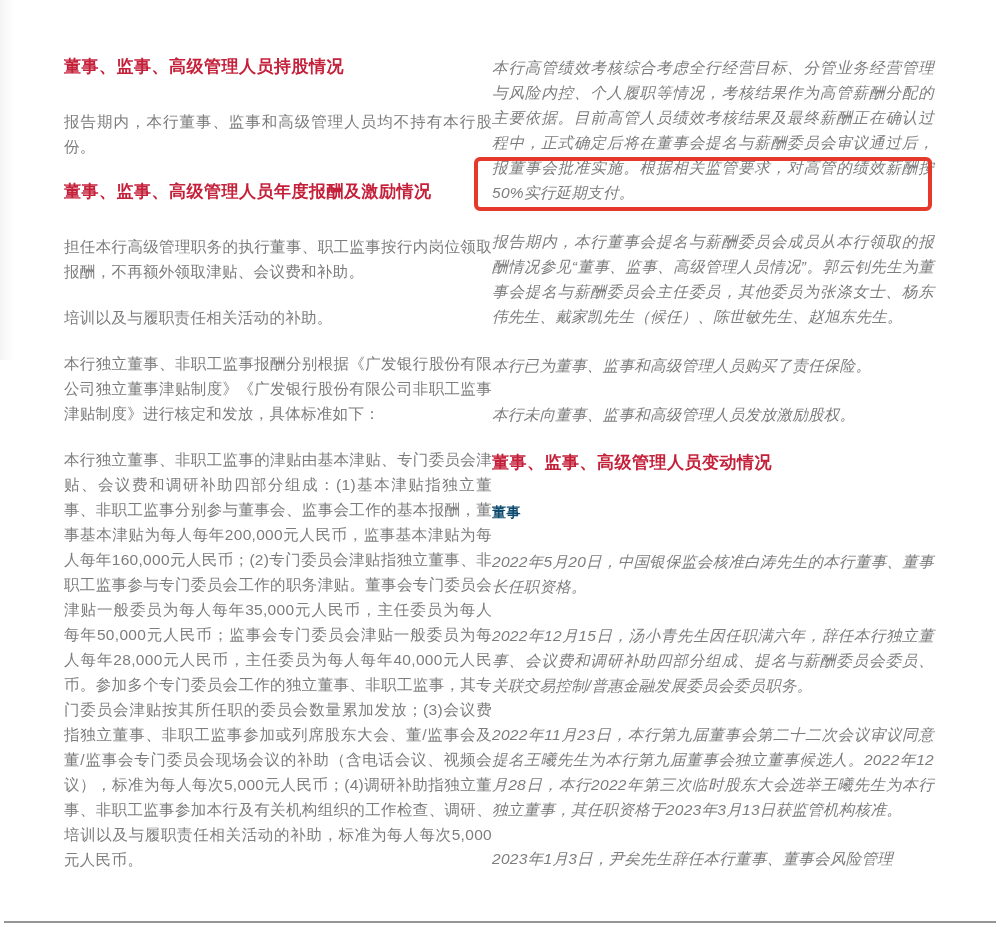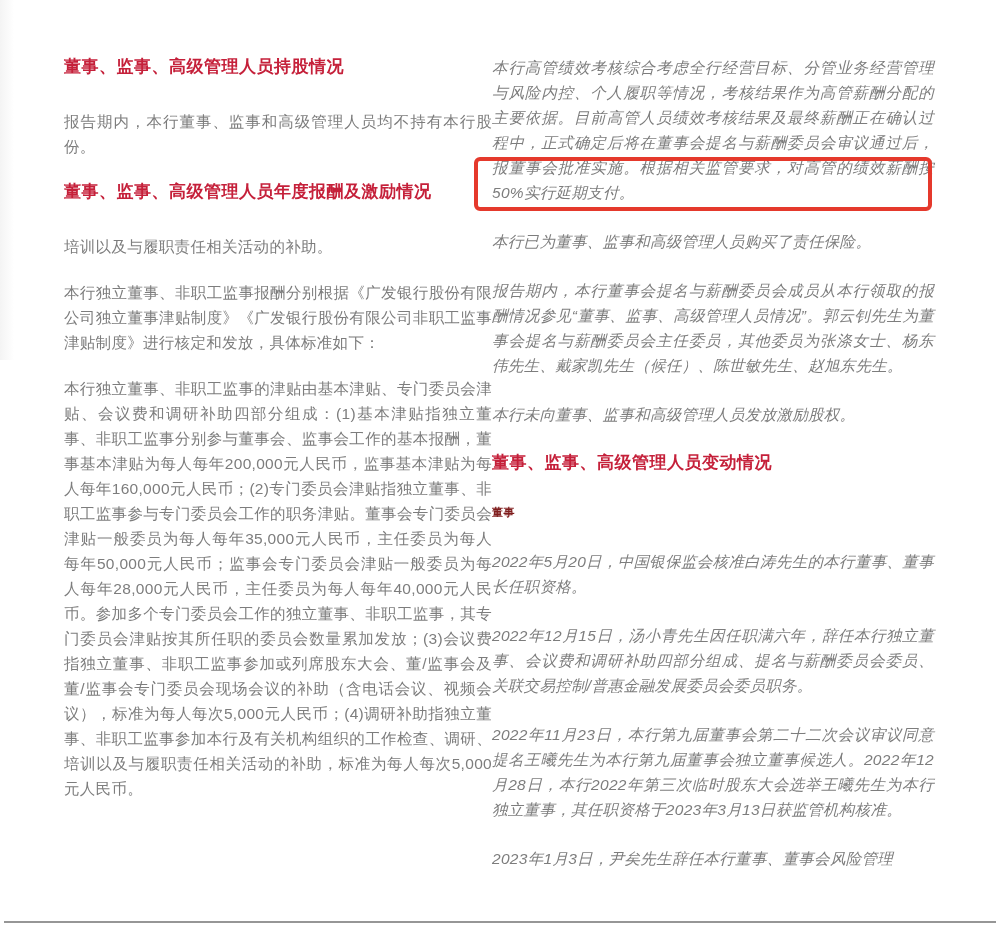--- a/index.html
+++ b/index.html
@@ -29,24 +29,24 @@
   }
   h2.section-heading {
     font-size: 17px;
     line-height: 24px;
     font-weight: 700;
     color: #c5203a;
     margin: 0 0 30px 0;
     letter-spacing: 0.5px;
   }
   h3.sub-heading {
-    font-size: 11px;
+    font-size: 14px;
     line-height: 22px;
     font-weight: 700;
-    color: #7f1d1d;
+    color: #0c4a6e;
     margin: 10px 0 26px 0;
     letter-spacing: 0.5px;
   }
   p.body-para {
     font-size: 15.5px;
     line-height: 25px;
     color: #7d7d7d;
     margin: 0 0 21px 0;
     text-align: justify;
     letter-spacing: 0.3px;
@@ -93,29 +93,30 @@
 <body>
 
 <div class="page">
 
   <div class="edge-fade"></div>
 
   <div class="column column-left">
     <h2 class="section-heading">董事、监事、高级管理人员持股情况</h2>
     <p class="body-para">报告期内，本行董事、监事和高级管理人员均不持有本行股份。</p>
     <h2 class="section-heading">董事、监事、高级管理人员年度报酬及激励情况</h2>
+    <p class="body-para">担任本行高级管理职务的执行董事、职工监事按行内岗位领取报酬，不再额外领取津贴、会议费和补助。</p>
     <p class="body-para">培训以及与履职责任相关活动的补助。</p>
     <p class="body-para">本行独立董事、非职工监事报酬分别根据《广发银行股份有限公司独立董事津贴制度》《广发银行股份有限公司非职工监事津贴制度》进行核定和发放，具体标准如下：</p>
     <p class="body-para">本行独立董事、非职工监事的津贴由基本津贴、专门委员会津贴、会议费和调研补助四部分组成：(1)基本津贴指独立董事、非职工监事分别参与董事会、监事会工作的基本报酬，董事基本津贴为每人每年200,000元人民币，监事基本津贴为每人每年160,000元人民币；(2)专门委员会津贴指独立董事、非职工监事参与专门委员会工作的职务津贴。董事会专门委员会津贴一般委员为每人每年35,000元人民币，主任委员为每人每年50,000元人民币；监事会专门委员会津贴一般委员为每人每年28,000元人民币，主任委员为每人每年40,000元人民币。参加多个专门委员会工作的独立董事、非职工监事，其专门委员会津贴按其所任职的委员会数量累加发放；(3)会议费指独立董事、非职工监事参加或列席股东大会、董/监事会及董/监事会专门委员会现场会议的补助（含电话会议、视频会议），标准为每人每次5,000元人民币；(4)调研补助指独立董事、非职工监事参加本行及有关机构组织的工作检查、调研、培训以及与履职责任相关活动的补助，标准为每人每次5,000元人民币。</p>
   </div>
 
   <div class="column column-right">
     <p class="body-para">本行高管绩效考核综合考虑全行经营目标、分管业务经营管理与风险内控、个人履职等情况，考核结果作为高管薪酬分配的主要依据。目前高管人员绩效考核结果及最终薪酬正在确认过程中，正式确定后将在董事会提名与薪酬委员会审议通过后，报董事会批准实施。根据相关监管要求，对高管的绩效薪酬按50%实行延期支付。</p>
+    <p class="body-para">报告期内，本行董事会提名与薪酬委员会成员从本行领取的报酬情况参见“董事、监事、高级管理人员情况”。郭云钊先生为董事会提名与薪酬委员会主任委员，其他委员为张涤女士、杨东伟先生、戴家凯先生（候任）、陈世敏先生、赵旭东先生。</p>
     <p class="body-para">本行已为董事、监事和高级管理人员购买了责任保险。</p>
-    <p class="body-para">报告期内，本行董事会提名与薪酬委员会成员从本行领取的报酬情况参见“董事、监事、高级管理人员情况”。郭云钊先生为董事会提名与薪酬委员会主任委员，其他委员为张涤女士、杨东伟先生、戴家凯先生（候任）、陈世敏先生、赵旭东先生。</p>
     <p class="body-para">本行未向董事、监事和高级管理人员发放激励股权。</p>
     <h2 class="section-heading">董事、监事、高级管理人员变动情况</h2>
     <h3 class="sub-heading">董事</h3>
     <p class="body-para">2022年5月20日，中国银保监会核准白涛先生的本行董事、董事长任职资格。</p>
     <p class="body-para">2022年12月15日，汤小青先生因任职满六年，辞任本行独立董事、会议费和调研补助四部分组成、提名与薪酬委员会委员、关联交易控制/普惠金融发展委员会委员职务。</p>
     <p class="body-para">2022年11月23日，本行第九届董事会第二十二次会议审议同意提名王曦先生为本行第九届董事会独立董事候选人。2022年12月28日，本行2022年第三次临时股东大会选举王曦先生为本行独立董事，其任职资格于2023年3月13日获监管机构核准。</p>
     <p class="body-para">2023年1月3日，尹矣先生辞任本行董事、董事会风险管理</p>
   </div>
 
   <div class="highlight-box"></div>

